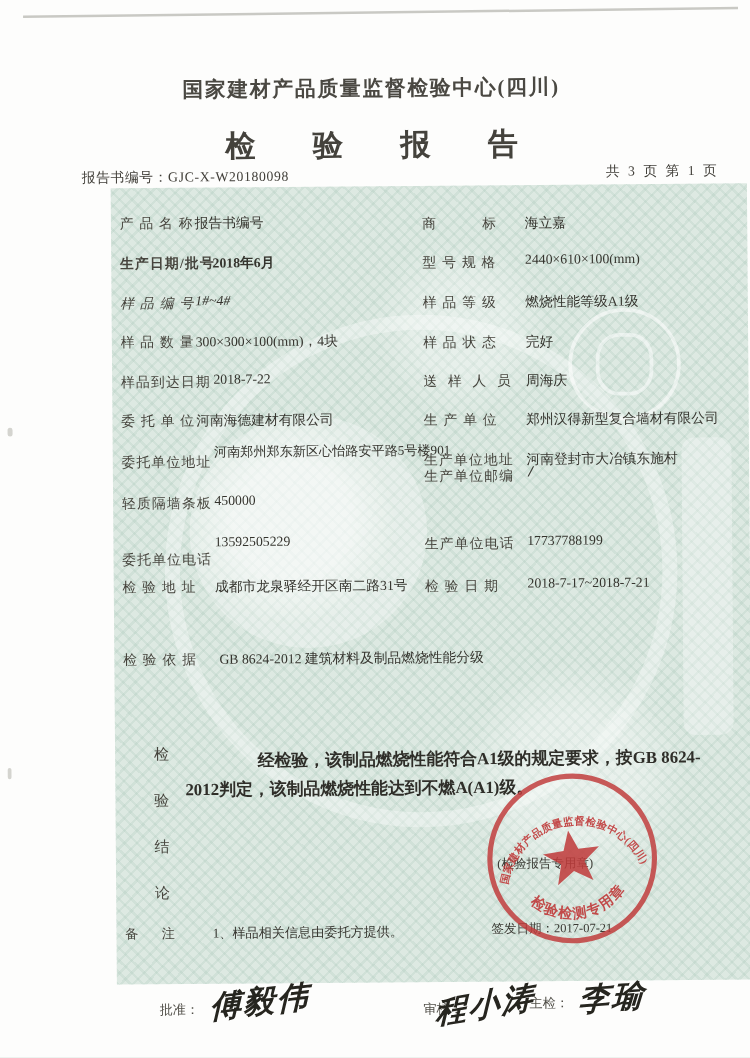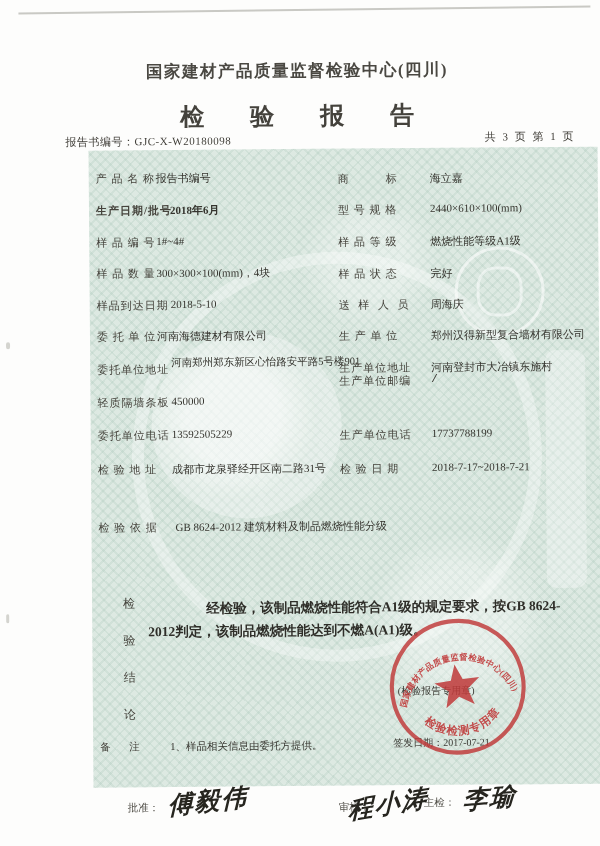--- a/index.html
+++ b/index.html
@@ -36,21 +36,21 @@
   .wm-ring{left:132px;top:252px;width:386px;height:386px;border:12px solid rgba(255,255,255,.34);}
   .wm-blob{left:152px;top:332px;width:190px;height:186px;background:rgba(255,255,255,.30);}
   .wm-bar{position:absolute;left:546px;top:352px;width:40px;height:238px;background:rgba(255,255,255,.30);border-radius:10px;}
   .wm-small{left:456px;top:248px;width:84px;height:84px;border:3px solid rgba(255,255,255,.55);}
   .wm-small-inner{left:478px;top:268px;width:40px;height:44px;border:3px solid rgba(255,255,255,.5);border-radius:40%;}
 
   
   .row{position:absolute;white-space:nowrap;font-size:11px;color:#3c3a34;}
   .lbl{display:inline-block;letter-spacing:1px;color:#46443d;vertical-align:top;}
   .row.l .lbl{width:60px;}
-  .row.r .lbl{width:92px;}
+  .row.r .lbl{width:82px;}
   .val{display:inline-block;color:#35342e;vertical-align:top;}
   .wrapval{white-space:normal;width:208px;font-size:10.5px;line-height:13.5px;}
 
   .basis-row .lbl{width:77px;}
 
   .concl-label{position:absolute;left:122px;top:594px;display:flex;flex-direction:column;gap:20px;
     font-size:12px;color:#46443d;}
   .concl-text{position:absolute;left:147px;top:597px;width:428px;
     font-size:13.5px;line-height:22.5px;color:#2f2e29;font-weight:600;
     text-indent:58px;white-space:normal;}
@@ -85,27 +85,27 @@
   <div class="band">
     <div class="wm wm-ring" style="position:absolute;left:41px;top:103px;"></div>
     <div class="wm wm-blob" style="position:absolute;left:61px;top:183px;"></div>
     <div class="wm-bar" style="left:455px;top:203px;"></div>
     <div class="wm wm-small" style="position:absolute;left:365px;top:99px;"></div>
     <div class="wm wm-small-inner" style="position:absolute;left:387px;top:119px;"></div>
   </div>
 
   <div class="row l" style="left:98px;top:170px;"><span class="lbl">产 品 名 称</span><span class="val">报告书编号</span></div>
   <div class="row l" style="left:98px;top:202px;font-weight:bold;"><span class="lbl" style="width:74px;">生产日期/批号</span><span class="val">2018年6月</span></div>
-  <div class="row l" style="left:98px;top:234px;"><span class="lbl">样 品 编 号</span><span class="val">1#~4#</span></div>
+  <div class="row l" style="left:98px;top:234px;font-style:italic;"><span class="lbl">样 品 编 号</span><span class="val">1#~4#</span></div>
   <div class="row l" style="left:98px;top:265px;"><span class="lbl">样 品 数 量</span><span class="val">300×300×100(mm)，4块</span></div>
-  <div class="row l" style="left:98px;top:297px;"><span class="lbl" style="width:74px;">样品到达日期</span><span class="val">2018-5-10</span></div>
+  <div class="row l" style="left:98px;top:297px;"><span class="lbl" style="width:74px;">样品到达日期</span><span class="val">2018-7-22</span></div>
   <div class="row l" style="left:98px;top:328px;"><span class="lbl">委 托 单 位</span><span class="val">河南海德建材有限公司</span></div>
   <div class="row l" style="left:98px;top:355px;"><span class="lbl" style="width:74px;margin-top:6px;">委托单位地址</span><span class="val wrapval">河南郑州郑东新区心怡路安平路5号楼901</span></div>
   <div class="row l" style="left:98px;top:394px;"><span class="lbl" style="width:74px;">轻质隔墙条板</span><span class="val">450000</span></div>
-  <div class="row l" style="left:98px;top:427px;"><span class="lbl" style="width:74px;">委托单位电话</span><span class="val">13592505229</span></div>
+  <div class="row l" style="left:98px;top:427px;"><span class="lbl" style="width:74px;margin-top:12px;">委托单位电话</span><span class="val">13592505229</span></div>
   <div class="row l" style="left:98px;top:461px;"><span class="lbl" style="width:74px;">检 验 地 址</span><span class="val">成都市龙泉驿经开区南二路31号</span></div>
 
   <div class="row r" style="left:340px;top:172px;"><span class="lbl">商　　　标</span><span class="val">海立嘉</span></div>
   <div class="row r" style="left:340px;top:203px;"><span class="lbl">型 号 规 格</span><span class="val">2440×610×100(mm)</span></div>
   <div class="row r" style="left:340px;top:235px;"><span class="lbl">样 品 等 级</span><span class="val">燃烧性能等级A1级</span></div>
   <div class="row r" style="left:340px;top:267px;"><span class="lbl">样 品 状 态</span><span class="val">完好</span></div>
   <div class="row r" style="left:340px;top:298px;font-family:Liberation Mono, monospace;"><span class="lbl">送 样 人 员</span><span class="val">周海庆</span></div>
   <div class="row r" style="left:340px;top:329px;"><span class="lbl">生 产 单 位</span><span class="val">郑州汉得新型复合墙材有限公司</span></div>
   <div class="row r" style="left:340px;top:361px;"><span class="lbl">生产单位地址</span><span class="val">河南登封市大冶镇东施村</span></div>
   <div class="row r" style="left:340px;top:374px;font-family:Liberation Mono, monospace;"><span class="lbl">生产单位邮编</span><span class="val">/</span></div>

